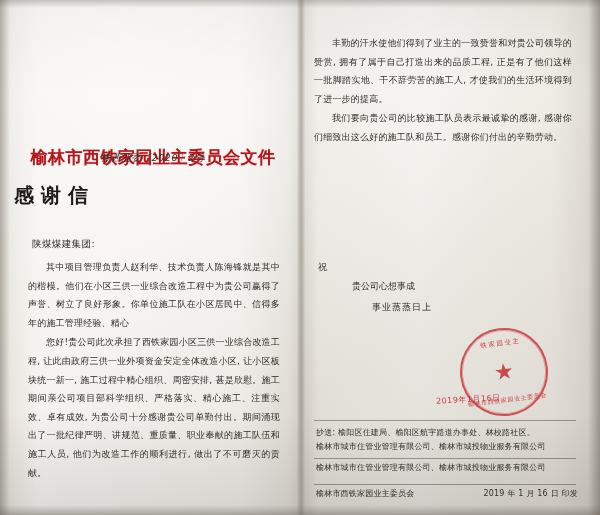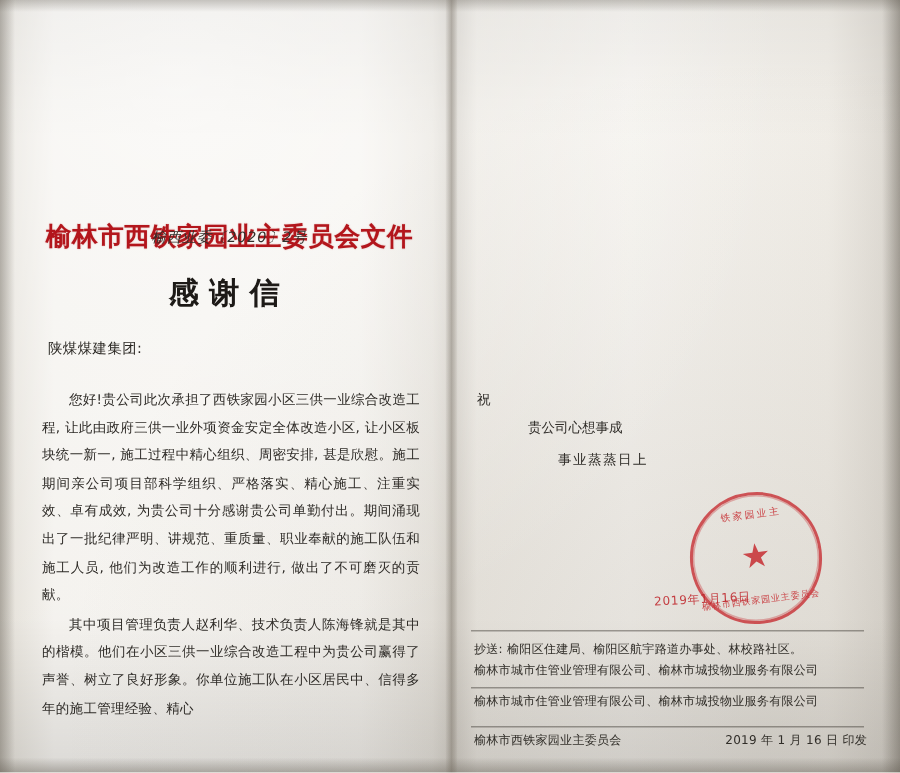--- a/index.html
+++ b/index.html
@@ -100,31 +100,30 @@
     font-size: 9.5px;
     color: #33302c;
     letter-spacing: 0.6px;
     font-style: italic;
   }
   .letter-heading {
     position: absolute;
     left: 0;
     top: 176px;
     width: 278px;
-    text-align: center;
     font-family: "DejaVu Serif", serif;
     font-weight: bold;
     font-size: 20px;
     letter-spacing: 7px;
     color: #1d1a17;
   }
   .salutation {
     position: absolute;
     left: 18px;
-    top: 220px;
+    top: 232px;
     font-size: 9.5px;
     color: #2a2723;
     letter-spacing: 0.4px;
     text-align: right;
   }
   .left-body {
     position: absolute;
     left: 14px;
     top: 252px;
     width: 252px;
@@ -294,27 +293,29 @@
   <div class="edge-left"></div>
   <div class="edge-right"></div>
   <div class="fold"></div>
 
   <div class="left-page">
     <div class="doc-title">榆林市西铁家园业主委员会文件</div>
     <div class="doc-number">榆西业委〔2020〕2号</div>
     <div class="letter-heading">感谢信</div>
     <div class="salutation">陕煤煤建集团:</div>
     <div class="left-body">
+      <p>其中项目管理负责人赵利华、技术负责人陈海锋就是其中的楷模。他们在小区三供一业综合改造工程中为贵公司赢得了声誉、树立了良好形象。你单位施工队在小区居民中、信得多年的施工管理经验、精心</p>
       <p>您好!贵公司此次承担了西铁家园小区三供一业综合改造工程, 让此由政府三供一业外项资金安定全体改造小区, 让小区板块统一新一, 施工过程中精心组织、周密安排, 甚是欣慰。施工期间亲公司项目部科学组织、严格落实、精心施工、注重实效、卓有成效, 为贵公司十分感谢贵公司单勤付出。期间涌现出了一批纪律严明、讲规范、重质量、职业奉献的施工队伍和施工人员, 他们为改造工作的顺利进行, 做出了不可磨灭的贡献。</p>
-      <p>其中项目管理负责人赵利华、技术负责人陈海锋就是其中的楷模。他们在小区三供一业综合改造工程中为贵公司赢得了声誉、树立了良好形象。你单位施工队在小区居民中、信得多年的施工管理经验、精心</p>
     </div>
   </div>
 
   <div class="right-page">
     <div class="right-body">
+      <p>丰勤的汗水使他们得到了业主的一致赞誉和对贵公司领导的赞赏, 拥有了属于自己打造出来的品质工程, 正是有了他们这样一批脚踏实地、干不辞劳苦的施工人, 才使我们的生活环境得到了进一步的提高。</p>
+      <p>我们要向贵公司的比较施工队员表示最诚挚的感谢, 感谢你们细致出这么好的施工队和员工。感谢你们付出的辛勤劳动。</p>
     </div>
 
     <div class="sign-block">
       <div class="sign-salute">祝</div>
       <div class="sign-org">贵公司心想事成</div>
       <div class="sign-wish">事业蒸蒸日上</div>
     </div>
 
     <div class="seal">
       <div class="seal-inner"></div>

